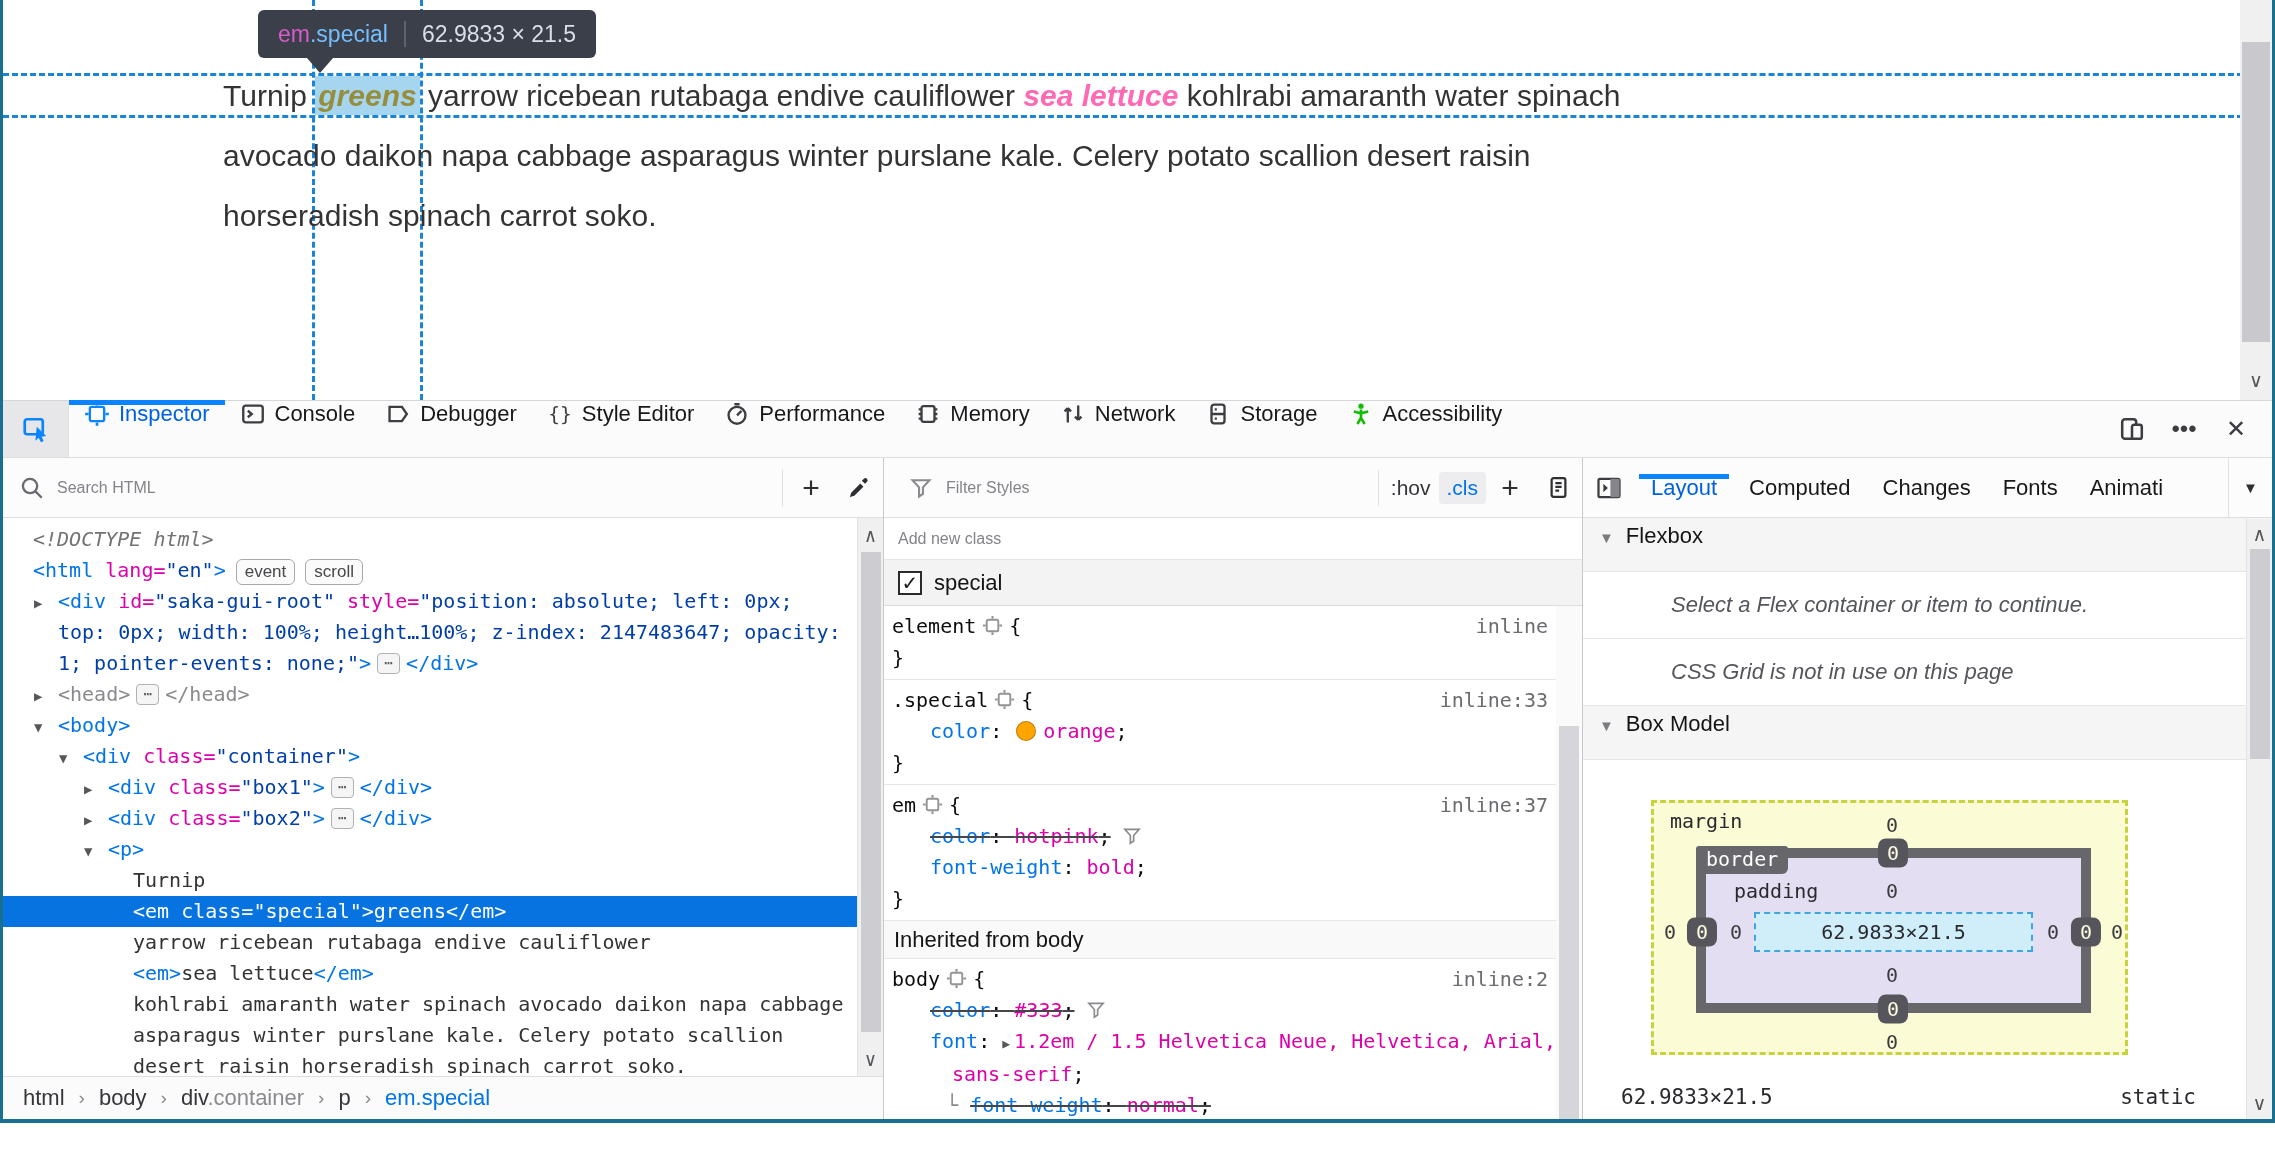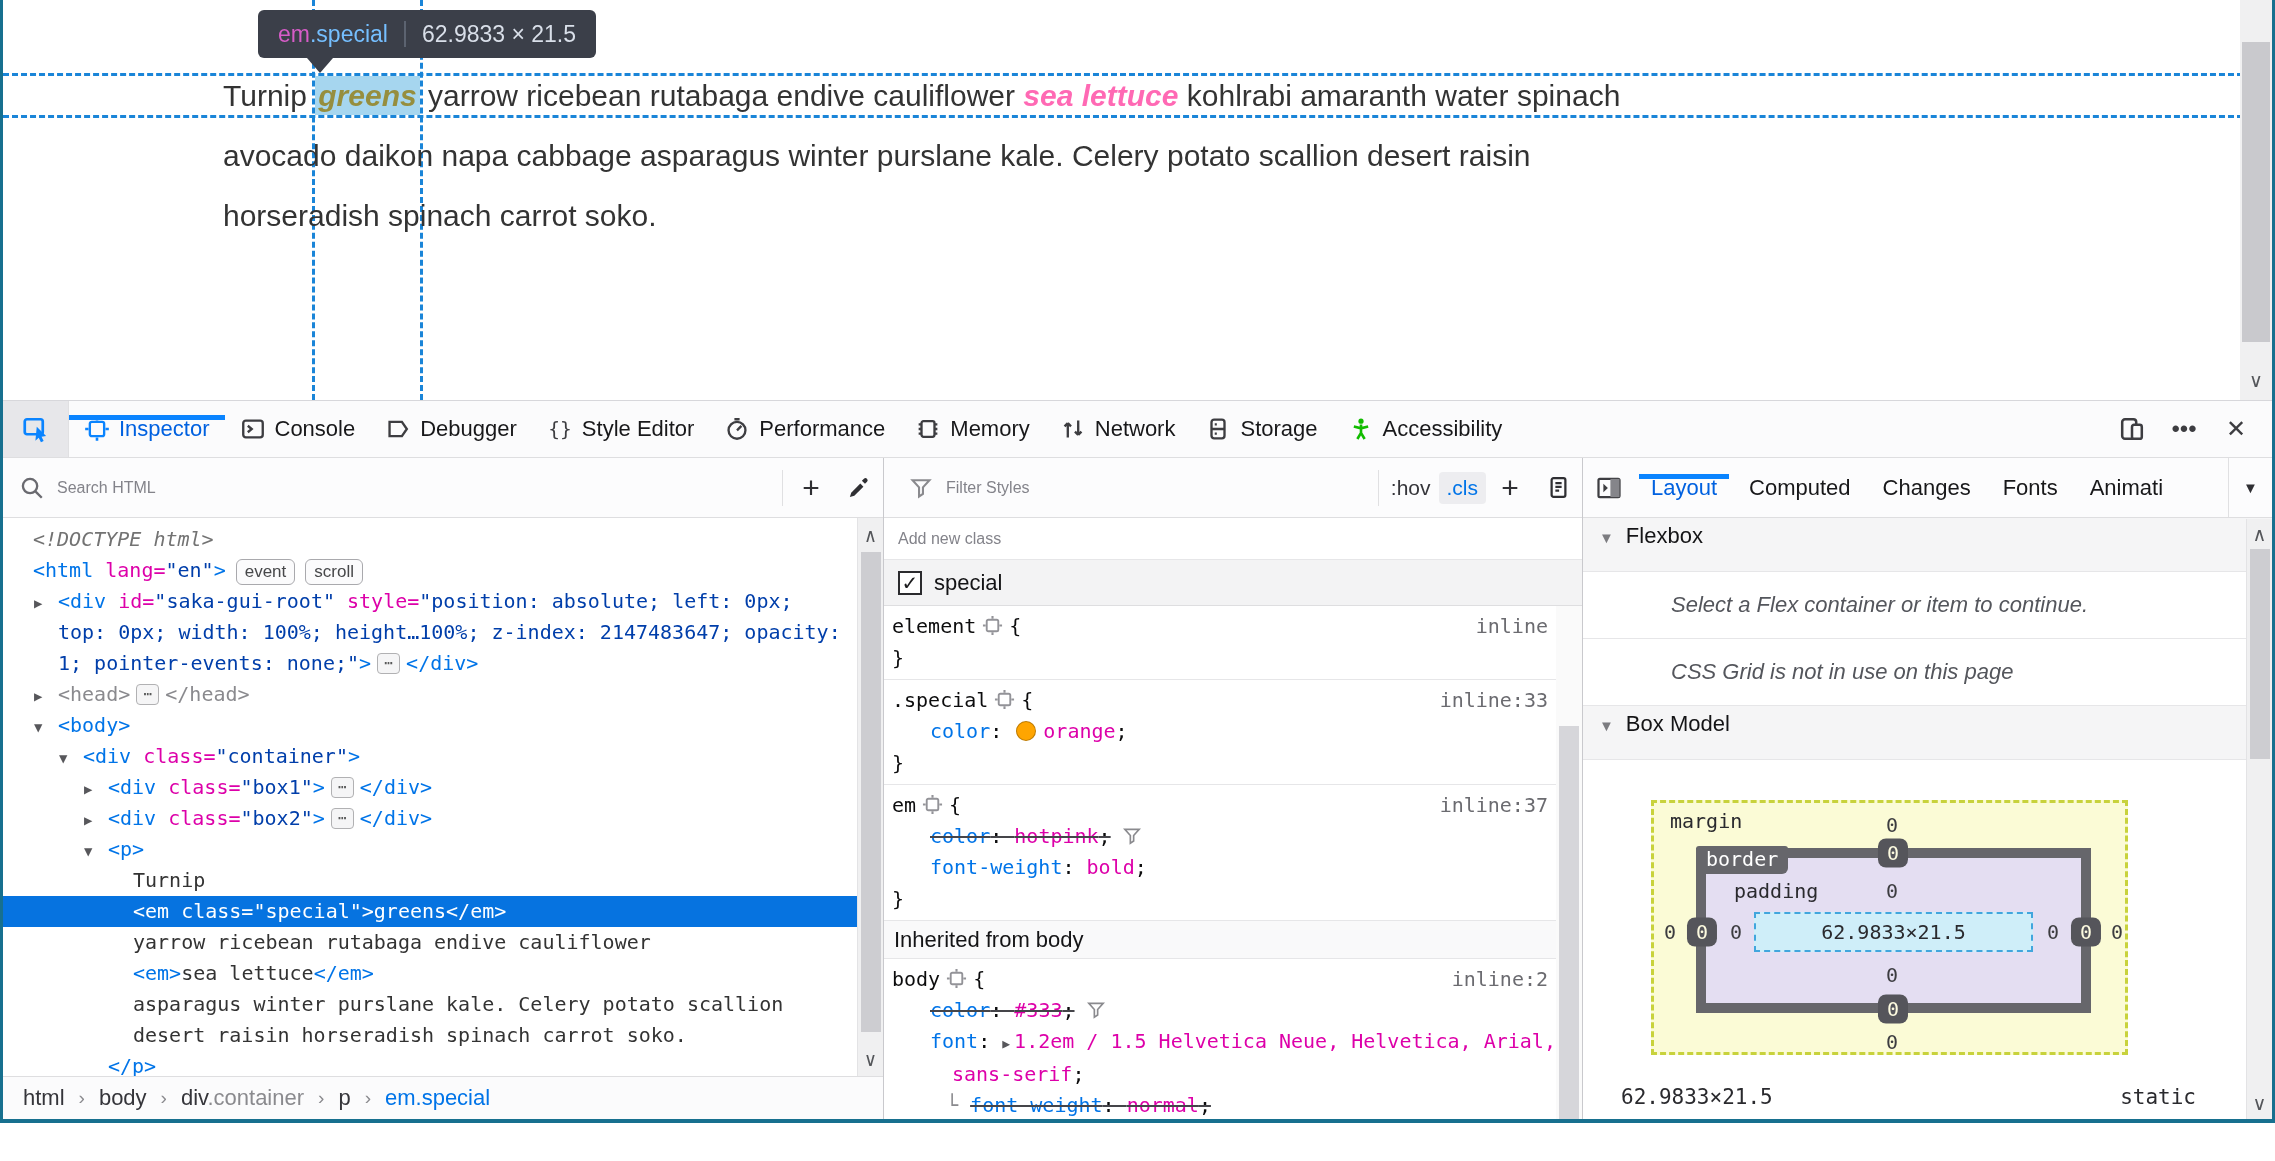--- a/index.html
+++ b/index.html
@@ -24,21 +24,21 @@
   .tt-dims { color:#d9dfe9; }
   .tt-arrow { position:absolute; top:58px; width:0; height:0; border:13px solid transparent; border-top:15px solid #3b3f49; z-index:5; }
   .vp-scrollbar { position:absolute; right:0; top:0; width:32px; height:400px; background:#f0f0f1; }
   .vp-scrollbar .thumb { position:absolute; left:2px; width:28px; top:42px; height:300px; background:#c9c9cd; }
   .sb-chev { position:absolute; left:0; width:100%; text-align:center; color:#54565a; font-size:19px; }
 
   
   .toolbar { height:58px; background:#fbfbfc; border-top:1px solid #d7d7db; border-bottom:1px solid #dedee0;
              display:flex; align-items:stretch; position:relative; }
   .picker-btn { width:66px; background:#e7e7ea; display:flex; align-items:center; justify-content:center; border-right:1px solid #e0e0e2; }
-  .tabs { display:flex; align-items:center; }
+  .tabs { display:flex; align-items:flex-start; }
   .tab { display:flex; align-items:center; gap:9px; padding:0 15px; position:relative; font-size:22px; color:#18181a; cursor:default; }
   .tab .tab-icon { display:flex; color:#3d3d41; }
   .tab.active { color:#0061e0; }
   .tab.active .tab-icon { color:#0a84ff; }
   .tab.active::before { content:""; position:absolute; top:-1px; left:0; right:0; height:5px; background:#0a84ff; }
   .toolbar-right { margin-left:auto; display:flex; align-items:center; gap:8px; padding-right:14px; color:#3d3d41; }
   .tb-btn { width:44px; height:44px; display:flex; align-items:center; justify-content:center; font-size:24px; color:#3d3d41; }
 
   
   .panels { flex:1; display:flex; min-height:0; }
@@ -298,20 +298,21 @@
           <div class="tree-row" style="padding-left: 31px;"><span class="twisty">▶</span><span class="sg sg-dim">&lt;head&gt;</span><span class="sg sg-chip">⋯</span><span class="sg sg-dim">&lt;/head&gt;</span></div>
           <div class="tree-row" style="padding-left: 31px;"><span class="twisty">▼</span><span class="sg sg-tag">&lt;body&gt;</span></div>
           <div class="tree-row" style="padding-left: 56px;"><span class="twisty">▼</span><span class="sg sg-tag">&lt;div</span><span class="sg sg-attr"> class=</span><span class="sg sg-val">"container"</span><span class="sg sg-tag">&gt;</span></div>
           <div class="tree-row" style="padding-left: 81px;"><span class="twisty">▶</span><span class="sg sg-tag">&lt;div</span><span class="sg sg-attr"> class=</span><span class="sg sg-val">"box1"</span><span class="sg sg-tag">&gt;</span><span class="sg sg-chip">⋯</span><span class="sg sg-tag">&lt;/div&gt;</span></div>
           <div class="tree-row" style="padding-left: 81px;"><span class="twisty">▶</span><span class="sg sg-tag">&lt;div</span><span class="sg sg-attr"> class=</span><span class="sg sg-val">"box2"</span><span class="sg sg-tag">&gt;</span><span class="sg sg-chip">⋯</span><span class="sg sg-tag">&lt;/div&gt;</span></div>
           <div class="tree-row" style="padding-left: 81px;"><span class="twisty">▼</span><span class="sg sg-tag">&lt;p&gt;</span></div>
           <div class="tree-row" style="padding-left: 106px;"><span class="twisty"></span><span class="sg sg-txt">Turnip</span></div>
           <div class="tree-row selected" style="padding-left: 106px;"><span class="twisty" style="color: rgb(255, 255, 255);"></span><span class="sg sg-w">&lt;em class="special"&gt;greens&lt;/em&gt;</span></div>
           <div class="tree-row" style="padding-left: 106px;"><span class="twisty"></span><span class="sg sg-txt">yarrow ricebean rutabaga endive cauliflower</span></div>
           <div class="tree-row" style="padding-left: 106px;"><span class="twisty"></span><span class="sg sg-tag">&lt;em&gt;</span><span class="sg sg-txt">sea lettuce</span><span class="sg sg-tag">&lt;/em&gt;</span></div>
+          <div class="tree-row" style="padding-left: 106px;"><span class="twisty"></span><span class="sg sg-txt">kohlrabi amaranth water spinach avocado daikon napa cabbage</span></div>
           <div class="tree-row" style="padding-left: 106px;"><span class="twisty"></span><span class="sg sg-txt">asparagus winter purslane kale. Celery potato scallion</span></div>
           <div class="tree-row" style="padding-left: 106px;"><span class="twisty"></span><span class="sg sg-txt">desert raisin horseradish spinach carrot soko.</span></div>
           <div class="tree-row" style="padding-left: 81px;"><span class="twisty"></span><span class="sg sg-tag">&lt;/p&gt;</span></div>
           <div class="tree-scrollbar">
           <div class="sb-chev" style="top:6px;">∧</div>
           <div class="thumb"></div>
           <div class="sb-chev" style="bottom:6px;">∨</div>
         </div>
       </div>
       <div class="breadcrumb" id="breadcrumb">

